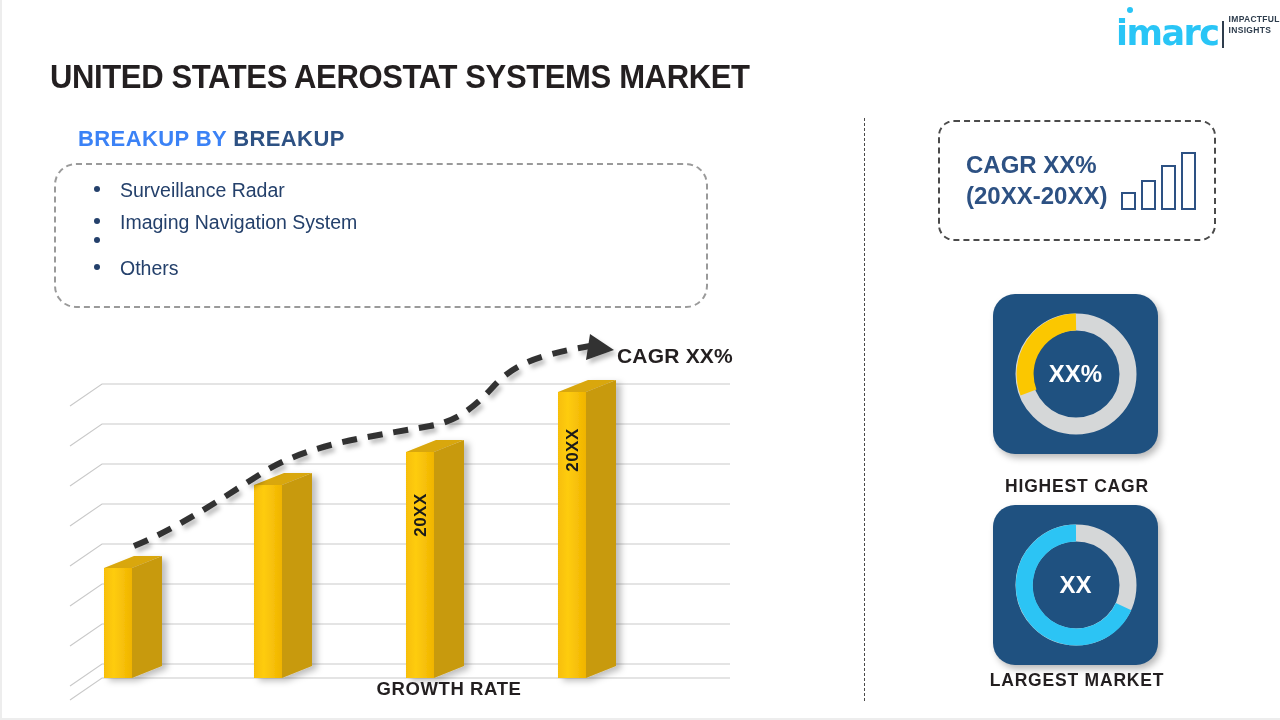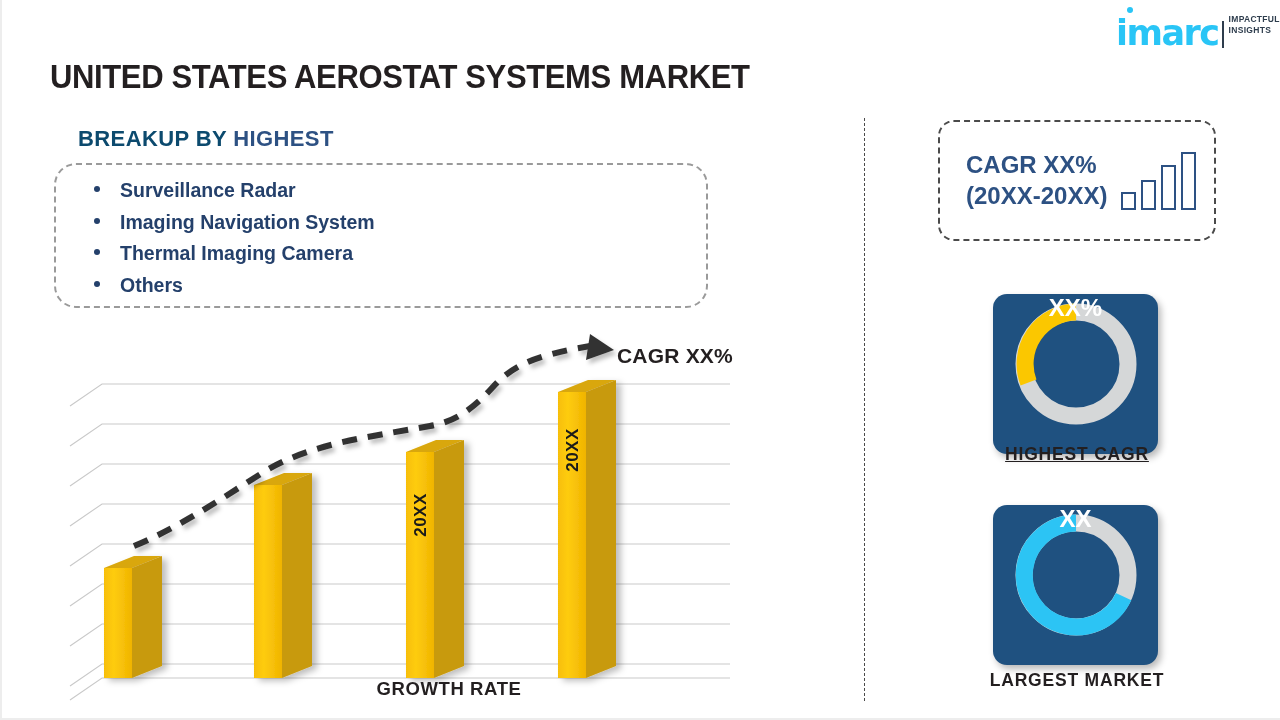--- a/index.html
+++ b/index.html
@@ -40,33 +40,33 @@
     letter-spacing: -0.4px; white-space: nowrap;
     font-family: "Liberation Sans Narrow", "Liberation Sans", sans-serif;
     transform: scaleX(0.94); transform-origin: left center;
   }
 
   
   #breakup-heading {
     position: absolute; left: 76px; top: 126px;
     font-size: 22px; font-weight: bold; letter-spacing: .4px;
   }
-  #breakup-heading .dark { color: #0c4a6e; }
+  #breakup-heading .dark { color: #3b82f6; }
   #breakup-heading .blue { color: #2d5183; }
 
   
   #payload-box {
     position: absolute; left: 52px; top: 163px;
     width: 654px; height: 145px;
     border: 2px dashed #9a9a9a; border-radius: 22px;
     padding: 14px 0 0 38px;
   }
   .payload-item {
     display: flex; align-items: baseline;
-    font-size: 19.5px; font-weight: bold; color: #24406b;
+    font-size: 19.5px; font-weight: normal; color: #24406b;
     margin-bottom: 8.5px;
   }
   .payload-bullet {
     display: inline-block; width: 6px; height: 6px; border-radius: 50%;
     background: #24406b; margin-right: 20px; position: relative; top: -5px;
     flex: none;
   }
 
   
   #chart { position: absolute; left: 60px; top: 330px; width: 700px; height: 380px; }
@@ -103,23 +103,23 @@
   #cagr-icon { margin-left: 14px; display: flex; align-items: flex-end; gap: 5px; }
   #cagr-icon i { display: block; width: 15px; border: 2px solid #2d5183; background: #fff; }
 
   .panel-caption {
     position: absolute; width: 400px; text-align: center;
     font-size: 17.5px; font-weight: bold; color: #231f20; letter-spacing: .8px;
   }
 
   .donut-card {
     position: absolute; width: 165px; height: 160px;
-    border-radius: 14px; background: #1f5180;
+    border-radius: 22px; background: #1f5180;
     box-shadow: 3px 4px 7px rgba(0,0,0,.28);
-    display: flex; align-items: flex-start; justify-content: center;
+    display: flex; align-items: center; justify-content: center;
   }
   .donut-center {
     position: absolute; width: 100%; text-align: center;
     font-size: 24px; font-weight: bold; color: #ffffff;
   }
 </style>
 </head>
 <body>
 
 <div id="page">
@@ -132,35 +132,34 @@
     <div id="logo-bar"></div>
     <div id="logo-tag">
       <div>IMPACTFUL</div>
       <div>INSIGHTS</div>
     </div>
   </div>
 
   <div id="title">UNITED STATES AEROSTAT SYSTEMS MARKET</div>
 
   <div id="breakup-heading">
-    <span class="dark">BREAKUP BY </span><span class="blue">HIGHEST</span>
+    <span class="dark">BREAKUP BY </span><span class="blue">BREAKUP</span>
   </div>
 
   <div id="payload-box">
     <div class="payload-item">
       <span class="payload-bullet"></span>
       <span>Surveillance Radar</span>
     </div>
     <div class="payload-item">
       <span class="payload-bullet"></span>
       <span>Imaging Navigation System</span>
     </div>
     <div class="payload-item">
       <span class="payload-bullet"></span>
-      <span>Thermal Imaging Camera</span>
     </div>
     <div class="payload-item">
       <span class="payload-bullet"></span>
       <span>Others</span>
     </div>
   </div>
 
   <div id="chart">
     <svg width="700" height="380" viewBox="0 0 700 380">
       <defs>
@@ -238,21 +237,21 @@
     </div>
   </div>
 
   <div class="donut-card" style="left:991px; top:294px;">
     <svg width="140" height="140" viewBox="0 0 140 140">
       <circle cx="70" cy="70" r="52" fill="none" stroke="#D5D7D8" stroke-width="17"></circle>
       <path d="M70,18 A52,52 0 0,0 22.5,88.5" fill="none" stroke="#FBC700" stroke-width="17"></path>
     </svg>
     <div class="donut-center">XX%</div>
   </div>
-  <div class="panel-caption" style="left:875px; top:444px;text-decoration:underline;">HIGHEST CAGR</div>
+  <div class="panel-caption" style="left:875px; top:476px;">HIGHEST CAGR</div>
 
   <div class="donut-card" style="left:991px; top:505px;">
     <svg width="140" height="140" viewBox="0 0 140 140">
       <circle cx="70" cy="70" r="52" fill="none" stroke="#D5D7D8" stroke-width="17"></circle>
       <path d="M70,18 A52,52 0 1,0 117.6,91.6" fill="none" stroke="#2CC4F4" stroke-width="17"></path>
     </svg>
     <div class="donut-center">XX</div>
   </div>
   <div class="panel-caption" style="left:875px; top:670px;">LARGEST MARKET</div>
 

